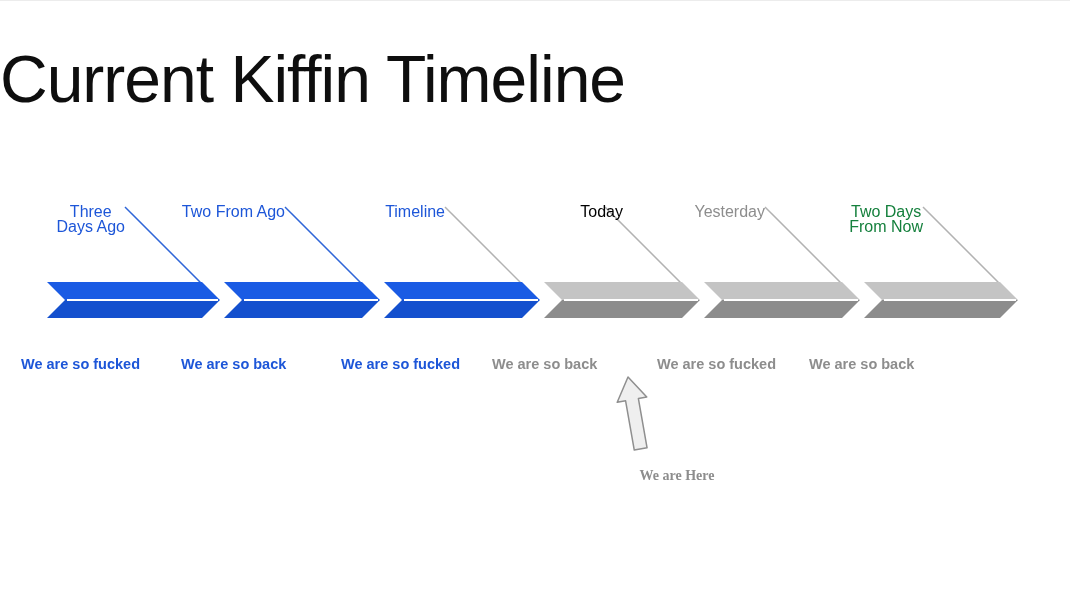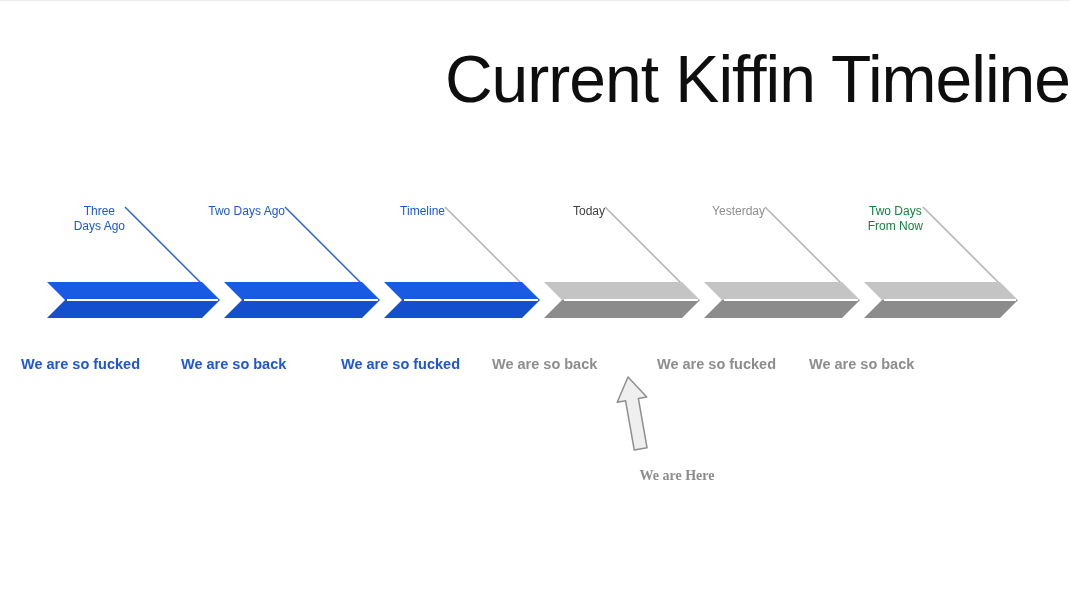--- a/index.html
+++ b/index.html
@@ -7,34 +7,34 @@
     position:relative;
     width:1070px;height:607px;
     background:#ffffff;
     border-top:1px solid #ececec;
     font-family:"Liberation Sans", sans-serif;
     overflow:hidden;
   }
   #title{
     position:absolute;
     left:0;right:0;top:40px;
-    text-align:right;
+    text-align:left;
     font-size:66px;
     font-weight:400;
     letter-spacing:-1px;
     color:#0e0e0e;
     margin:0;
   }
   #timeline-svg{
     position:absolute;left:0;top:0;width:1070px;height:607px;
   }
   .top-label{
     position:absolute;
     top:203px;
-    font-size:12px;
+    font-size:16px;
     font-weight:500;
     line-height:15px;
     text-align:center;
     white-space:pre-line;
   }
   .bottom-label{
     position:absolute;
     top:355px;
     width:220px;
     font-size:14.5px;
@@ -80,25 +80,25 @@
       <polygon points="864,281 1000,281 1018,299 882,299" fill="#c4c4c4"></polygon>
       <polygon points="882,299 1018,299 1000,317 864,317" fill="#8c8c8c"></polygon>
       <line x1="884" y1="299" x2="1016" y2="299" stroke="#ffffff" stroke-width="2"></line>
       <polygon points="0,0 15,23 6.5,23 6.5,73 -6.5,73 -6.5,23 -15,23" fill="#efefef" stroke="#8f8f8f" stroke-width="1.5" stroke-linejoin="round" transform="translate(628,376) rotate(-10)"></polygon>
     </svg>
 
   <div id="labels">
       <div class="top-label" style="right: 945px; color: rgb(29, 86, 216);">Three
 Days Ago</div>
       <div class="bottom-label" style="left: 21px; color: rgb(29, 86, 216);">We are so fucked</div>
-      <div class="top-label" style="right: 785px; color: rgb(29, 86, 216);">Two Days Ago</div>
+      <div class="top-label" style="right: 785px; color: rgb(29, 86, 216);">Two From Ago</div>
       <div class="bottom-label" style="left: 181px; color: rgb(29, 86, 216);">We are so back</div>
       <div class="top-label" style="right: 625px; color: rgb(29, 86, 216);">Timeline</div>
       <div class="bottom-label" style="left: 341px; color: rgb(29, 86, 216);">We are so fucked</div>
-      <div class="top-label" style="right: 465px; color: #404040;">Today</div>
+      <div class="top-label" style="right: 447px; color: #000000;">Today</div>
       <div class="bottom-label" style="left: 492px; color: rgb(141, 141, 141);">We are so back</div>
       <div class="top-label" style="right: 305px; color: rgb(141, 141, 141);">Yesterday</div>
       <div class="bottom-label" style="left: 657px; color: rgb(141, 141, 141);">We are so fucked</div>
       <div class="top-label" style="right: 147px; color: #15803d;">Two Days
 From Now</div>
       <div class="bottom-label" style="left: 809px; color: rgb(141, 141, 141);">We are so back</div>
     </div>
 
   <div id="here-label" style="left: 577px; color: rgb(141, 141, 141); font-family: Liberation Serif, serif;">We are Here</div>
 </div>

